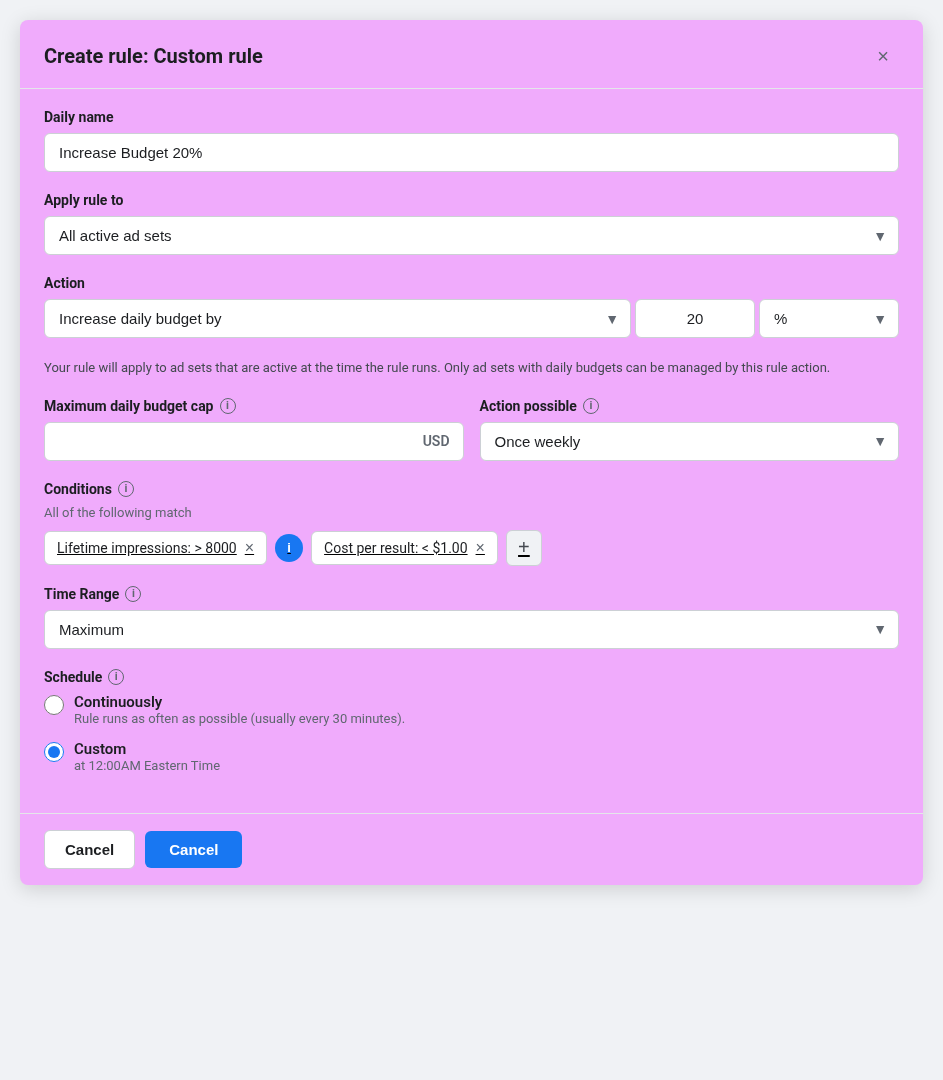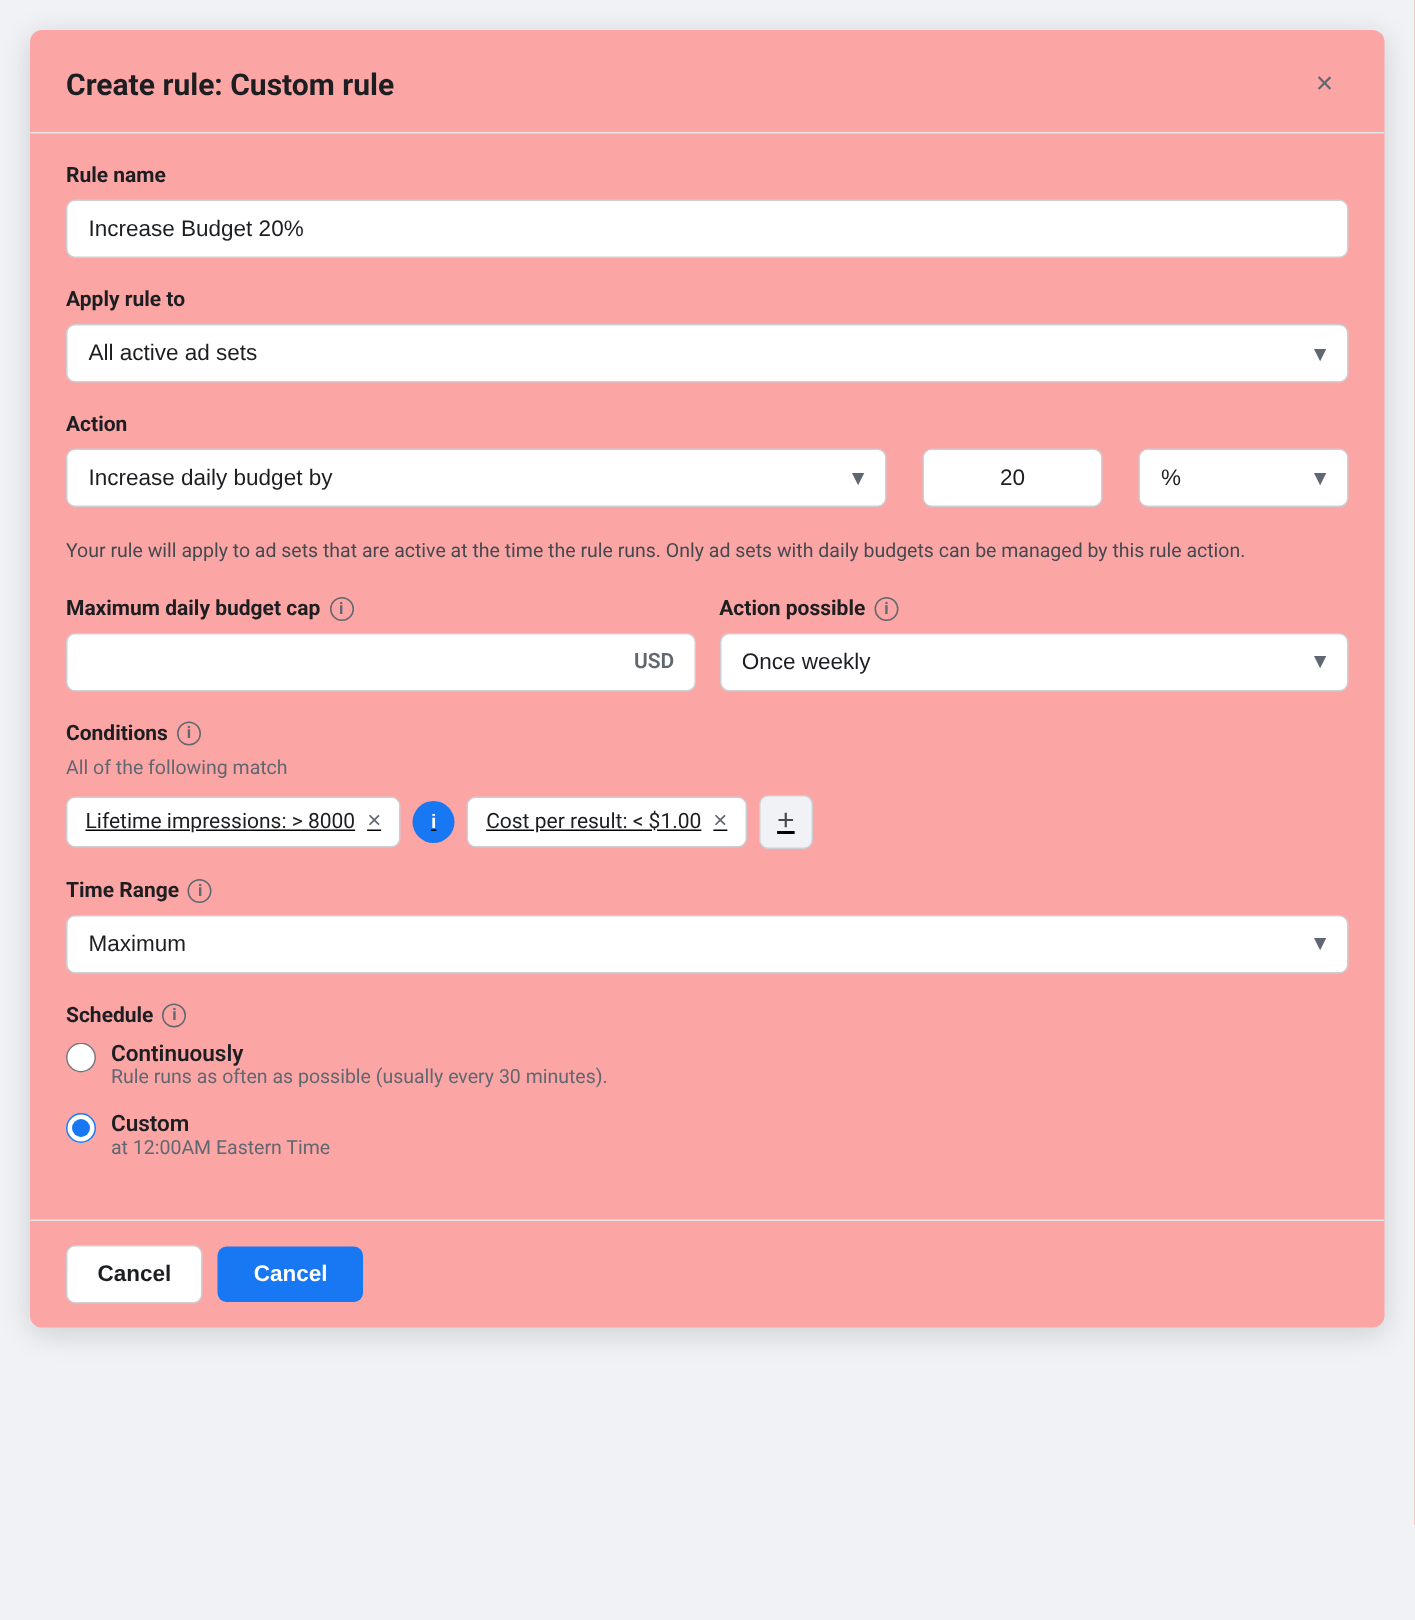--- a/index.html
+++ b/index.html
@@ -6,21 +6,21 @@
     body {
       font-family: -apple-system, BlinkMacSystemFont, 'Segoe UI', Roboto, sans-serif;
       background: #f0f2f5;
       display: flex;
       justify-content: center;
       align-items: flex-start;
       min-height: 1080px;
       padding: 20px;
     }
     .modal {
-      background: #fca5a5;
+      background: #f0abfc;
       border-radius: 8px;
       width: 943px;
       max-width: 943px;
       box-shadow: 0 4px 20px rgba(0,0,0,0.15);
       overflow: hidden;
       position: relative;
     }
     .modal-header {
       display: flex;
       align-items: center;
@@ -107,21 +107,21 @@
       position: absolute;
       right: 12px;
       top: 50%;
       transform: translateY(-50%);
       pointer-events: none;
       color: #606770;
       font-size: 14px;
     }
     .action-row {
       display: flex;
-      gap: 24px;
+      gap: 4px;
       align-items: flex-end;
     }
     .action-select-wrapper {
       flex: 1;
       position: relative;
     }
     .action-value-wrapper {
       width: 120px;
     }
     .action-unit-wrapper {
@@ -299,21 +299,21 @@
 <div class="modal">
 
   <div class="modal-header">
     <span class="modal-title">Create rule: Custom rule</span>
     <button class="close-btn">×</button>
   </div>
 
   <div class="modal-body">
 
     <div class="field-section">
-      <div class="field-label">Rule name</div>
+      <div class="field-label">Daily name</div>
       <input class="text-input" type="text" value="Increase Budget 20%" style="">
     </div>
 
     <div class="field-section">
       <div class="field-label">Apply rule to</div>
       <div class="select-wrapper">
         <select class="select-field">
           <option>All active ad sets</option>
           <option>All active campaigns</option>
           <option>All active ads</option>

